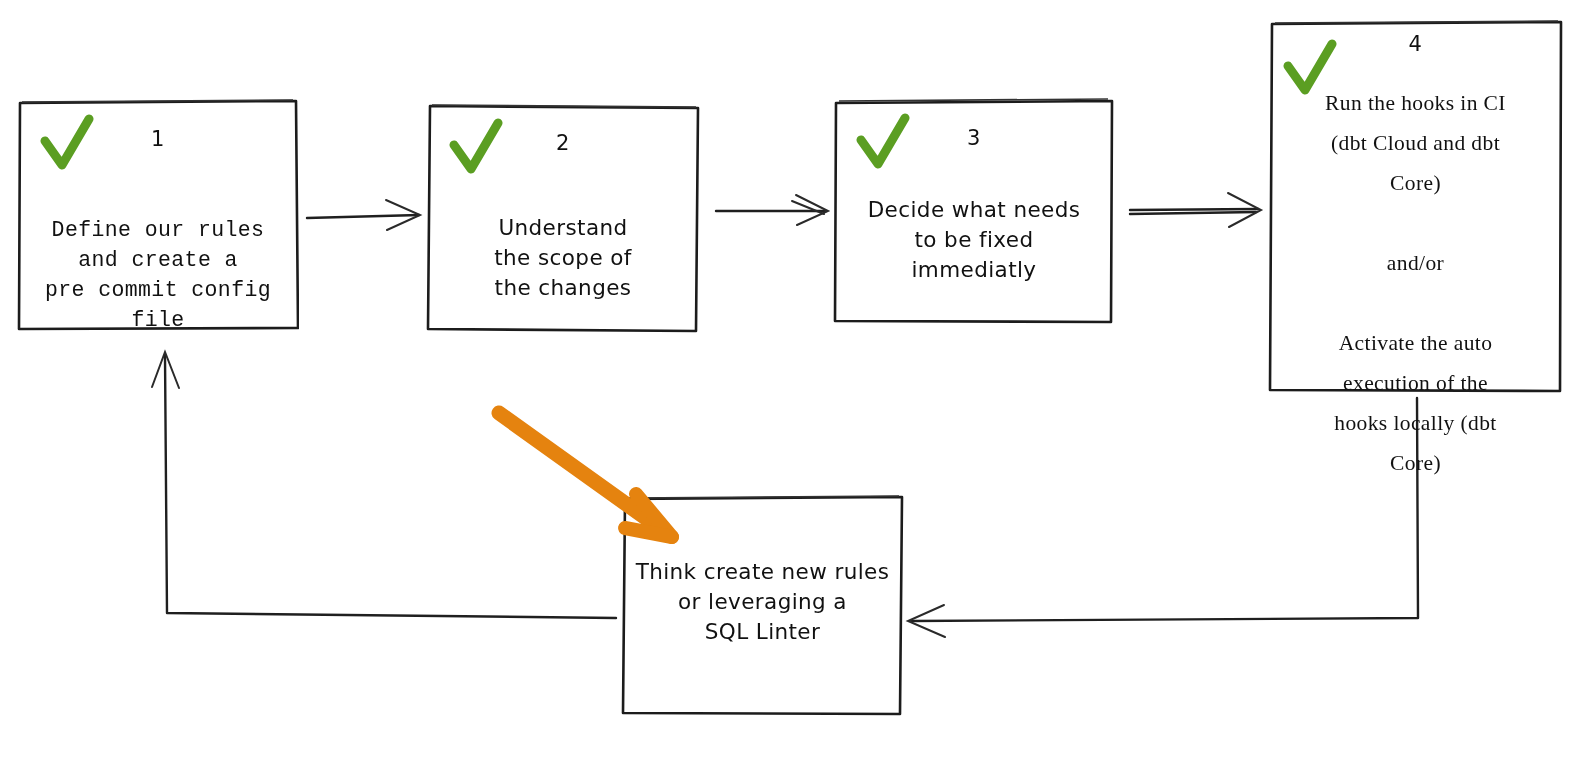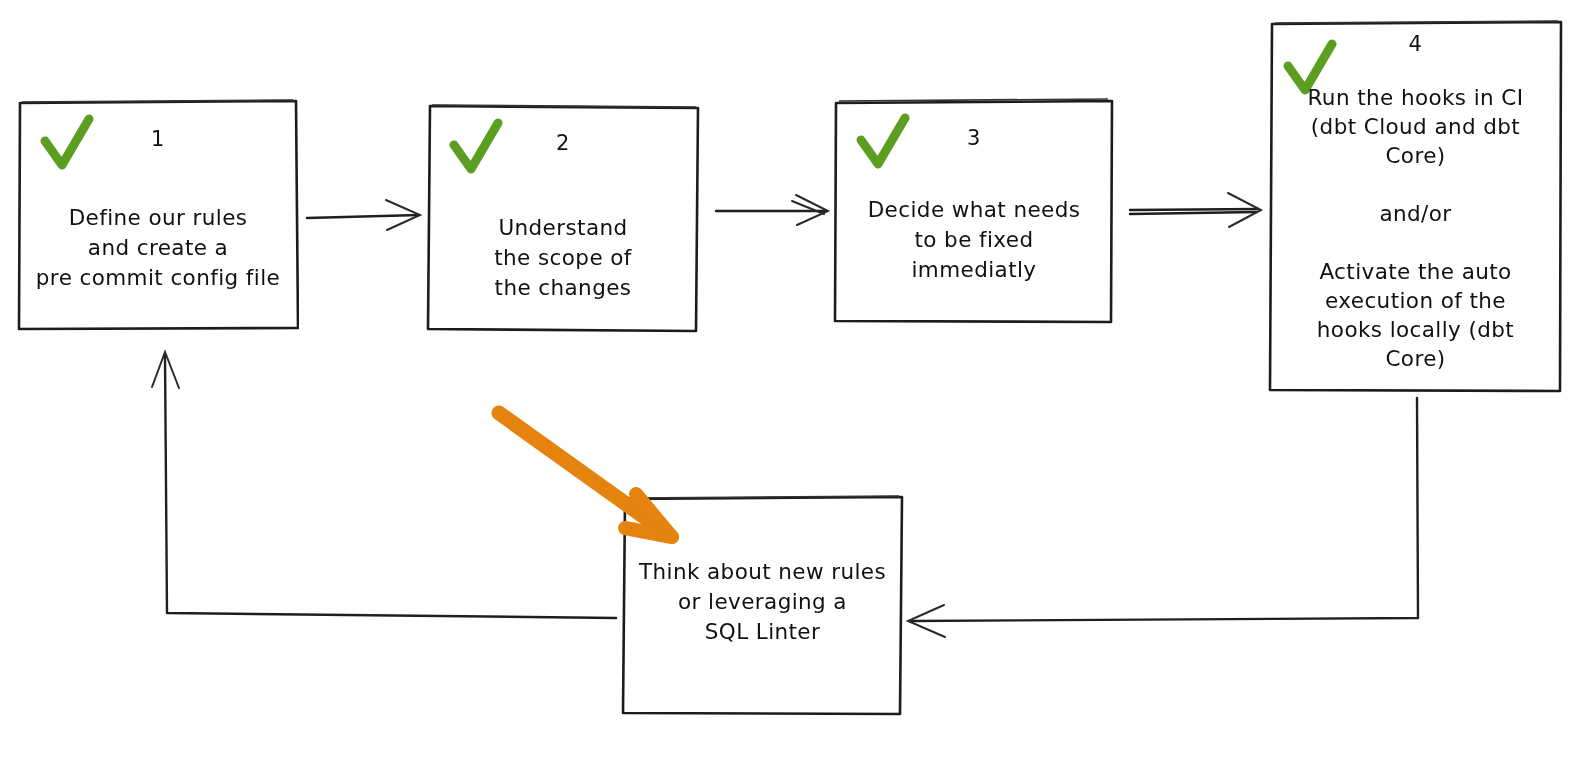--- a/index.html
+++ b/index.html
@@ -119,21 +119,21 @@
       <path d="M3 4 L279 2 L281 229 L2 230 Z" fill="#ffffff" stroke="#1c1c1c" stroke-width="2.6" stroke-linejoin="round"></path>
       <path d="M5 3 L276 1" fill="none" stroke="#333" stroke-width="1.6"></path>
     </svg>
     <div class="node-inner">
       <span class="check">
         <svg viewBox="0 0 56 62" width="56" height="62">
           <path d="M6 28 L23 52 L50 6" fill="none" stroke="#5b9e22" stroke-width="9" stroke-linecap="round" stroke-linejoin="round"></path>
         </svg>
       </span>
       <div class="step-num hand">1</div>
-      <div class="node-text hand" style="top:104px;">Define our rules
+      <div class="node-text hand" style="top:116px;font-family:Liberation Mono, monospace;">Define our rules
 and create a
 pre commit config file</div>
     </div>
   </div>
 
   <div class="node" style="left:426px; top:103px; width:274px; height:230px;">
     <svg class="node-border" viewBox="0 0 274 230" preserveAspectRatio="none">
       <path d="M4 3 L272 5 L270 228 L2 226 Z" fill="#ffffff" stroke="#1c1c1c" stroke-width="2.6" stroke-linejoin="round"></path>
       <path d="M6 2 L270 4" fill="none" stroke="#333" stroke-width="1.6"></path>
     </svg>
@@ -173,40 +173,40 @@
       <path d="M4 4 L293 2 L292 371 L2 370 Z" fill="#ffffff" stroke="#1c1c1c" stroke-width="2.6" stroke-linejoin="round"></path>
       <path d="M7 3 L290 1" fill="none" stroke="#333" stroke-width="1.6"></path>
     </svg>
     <div class="node-inner">
       <span class="check" style="left:14px; top:18px;">
         <svg viewBox="0 0 56 62" width="56" height="62">
           <path d="M6 28 L23 52 L50 6" fill="none" stroke="#5b9e22" stroke-width="9" stroke-linecap="round" stroke-linejoin="round"></path>
         </svg>
       </span>
       <div class="step-num hand" style="top:12px;">4</div>
-      <div class="node-text hand" style="top:63px; line-height:29px;">Run the hooks in CI
+      <div class="node-text hand" style="top:63px; line-height:40px;font-family:Liberation Serif, serif;">Run the hooks in CI
 (dbt Cloud and dbt
 Core)
 
 and/or
 
 Activate the auto
 execution of the
 hooks locally (dbt
 Core)</div>
     </div>
   </div>
 
   <div class="node" style="left:621px; top:495px; width:283px; height:221px;">
     <svg class="node-border" viewBox="0 0 283 221" preserveAspectRatio="none">
       <path d="M4 4 L281 2 L279 219 L2 218 Z" fill="#ffffff" stroke="#1c1c1c" stroke-width="2.6" stroke-linejoin="round"></path>
       <path d="M7 3 L278 1" fill="none" stroke="#333" stroke-width="1.6"></path>
     </svg>
     <div class="node-inner">
-      <div class="node-text hand" style="top:62px;">Think about new rules
+      <div class="node-text hand" style="top:62px;">Think create new rules
 or leveraging a
 SQL Linter</div>
     </div>
   </div>
 
   <svg width="1584" height="757" viewBox="0 0 1584 757" style="position:absolute;left:0;top:0;pointer-events:none;">
     <g>
       <path d="M499 413 L668 534" fill="none" stroke="#e5830f" stroke-width="15" stroke-linecap="round"></path>
       <path d="M636 494 L672 537" fill="none" stroke="#e5830f" stroke-width="14" stroke-linecap="round"></path>
       <path d="M625 528 L672 537" fill="none" stroke="#e5830f" stroke-width="14" stroke-linecap="round"></path>

